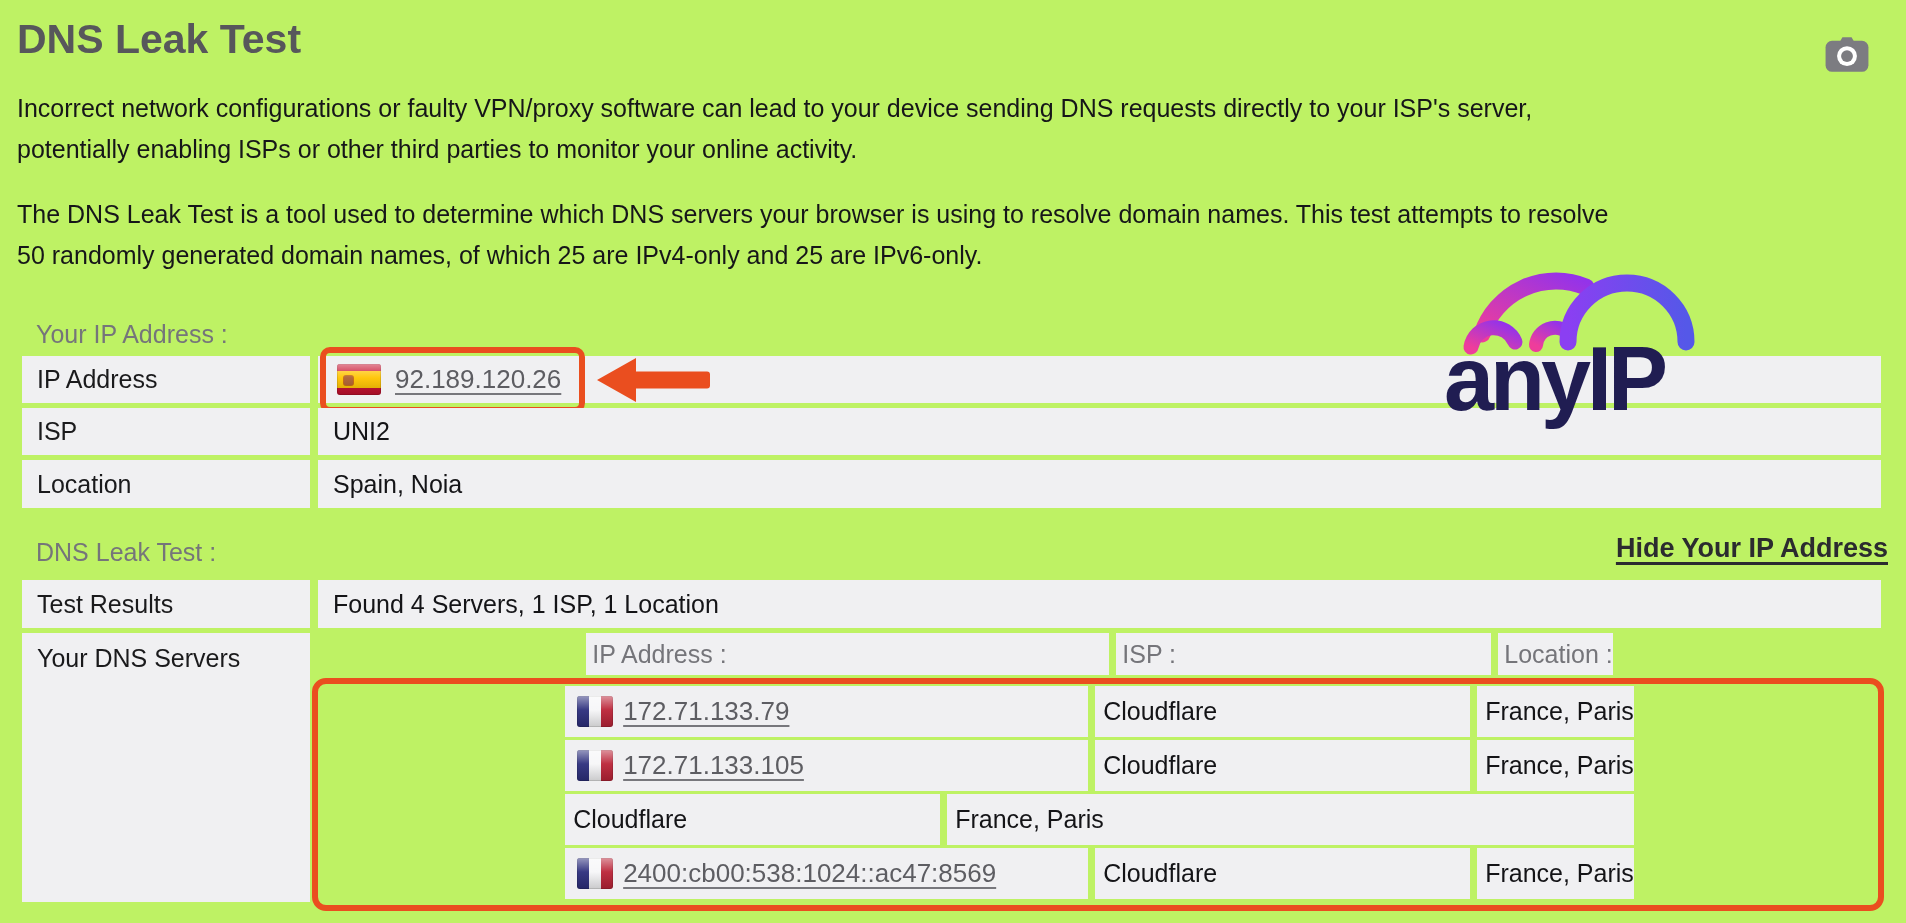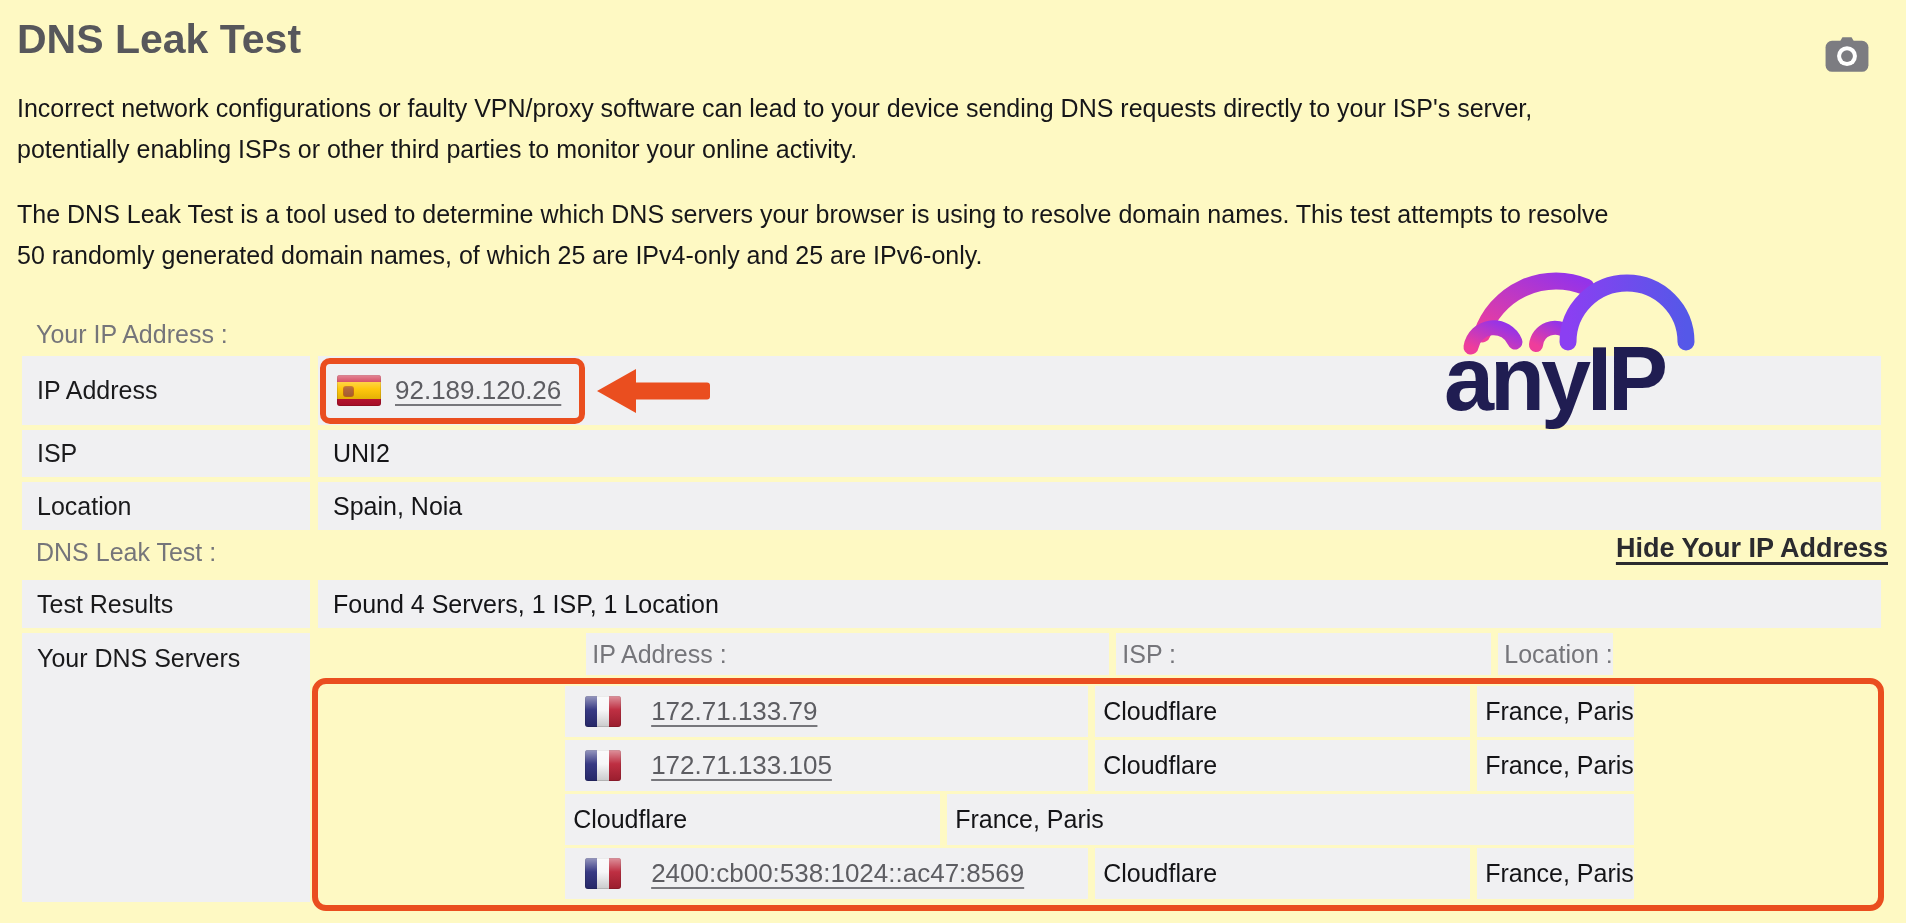--- a/index.html
+++ b/index.html
@@ -1,18 +1,18 @@
 <!DOCTYPE html>
 <html><head>
 <meta charset="utf-8">
 <style>
   * { margin:0; padding:0; box-sizing:border-box; }
   html,body { background:#fff; }
   body { font-family:"Liberation Sans", sans-serif; }
-  .page { position:relative; width:1906px; height:923px; background:#fef9c3; overflow:hidden; }
+  .page { position:relative; width:1906px; height:923px; background:#bef264; overflow:hidden; }
 
   .page-title { position:absolute; left:17px; top:16px; font-size:41px; font-weight:700; color:#57575b; }
 
   .camera-btn { position:absolute; left:1824px; top:32px; width:46px; height:44px; border:none; background:transparent; cursor:pointer; }
 
   .para { position:absolute; left:17px; width:1872px; font-size:25px; line-height:41px; color:#161619; white-space:pre-line; }
   .para-1 { top:88px; }
   .para-2 { top:194px; }
 
   .section-label { position:absolute; left:36px; font-size:25px; color:#75757a; }
@@ -23,21 +23,21 @@
                text-decoration:underline; text-decoration-thickness:2.5px; text-underline-offset:5px; cursor:pointer; }
 
   .tbl { position:absolute; left:22px; width:1859px; }
   .tbl-ip { top:356px; }
   .tbl-dns { top:580px; }
   .trow { display:flex; margin-bottom:5px; overflow:visible; }
   .cell { background:#f0f0f2; }
   .cell-label { width:288px; flex:none; margin-right:8px; display:flex; align-items:center; padding-left:15px;
                 font-size:25px; color:#1a1a1c; }
   .cell-value { flex:1; display:flex; align-items:center; padding-left:15px; font-size:25px; color:#141417; }
-  .row-ip { height:69px; }
+  .row-ip { height:47px; }
   .row-std { height:47px; }
   .row-loc { height:48px; }
   .row-results { height:48px; }
 
   
   .ip-value-cell { padding-left:0; }
   .ip-highlight-box { margin-left:2px; height:66px; border:6px solid #ea4e1f; border-radius:10px;
                       display:flex; align-items:center; gap:14px; padding:0 18px 0 11px; align-self:center; }
   .flag { flex:none; border-radius:3px; box-shadow:0 0 0 1px rgba(0,0,0,.12) inset; position:relative; overflow:hidden; }
   .flag::after { content:""; position:absolute; inset:0;
@@ -57,21 +57,21 @@
   .servers-label-cell { width:288px; flex:none; margin-right:8px; background:#f0f0f2; padding:11px 0 0 15px;
                         font-size:25px; color:#1a1a1c; }
   .servers-table { flex:1; display:flex; flex-direction:column;align-items:center; }
   .dns-hrow { display:flex; height:42px; margin-bottom:11px; }
   .dns-row { display:flex; height:51px; margin-bottom:3px; }
   .dns-col-ip { width:523px; flex:none; margin-right:7px; }
   .dns-col-isp { width:375px; flex:none; margin-right:7px; }
   .dns-col-loc { flex:1; }
   .dns-hcell { background:#f0f0f2; display:flex; align-items:center; padding-left:6px; font-size:25px; color:#75757a; }
   .dns-cell { background:#f0f0f2; display:flex; align-items:center; font-size:25px; color:#141417; }
-  .dns-cell-ip { padding-left:20px; gap:30px; }
+  .dns-cell-ip { padding-left:12px; gap:10px; }
   .dns-cell-txt { padding-left:8px; }
 
   .dns-highlight-box { position:absolute; left:312px; top:678px; width:1572px; height:233px;
                        border:6px solid #ea4e1f; border-radius:14px; pointer-events:none; z-index:5; }
 
   .logo { position:absolute; left:1446px; top:262px; z-index:4; }
 </style>
 </head>
 <body>
 

